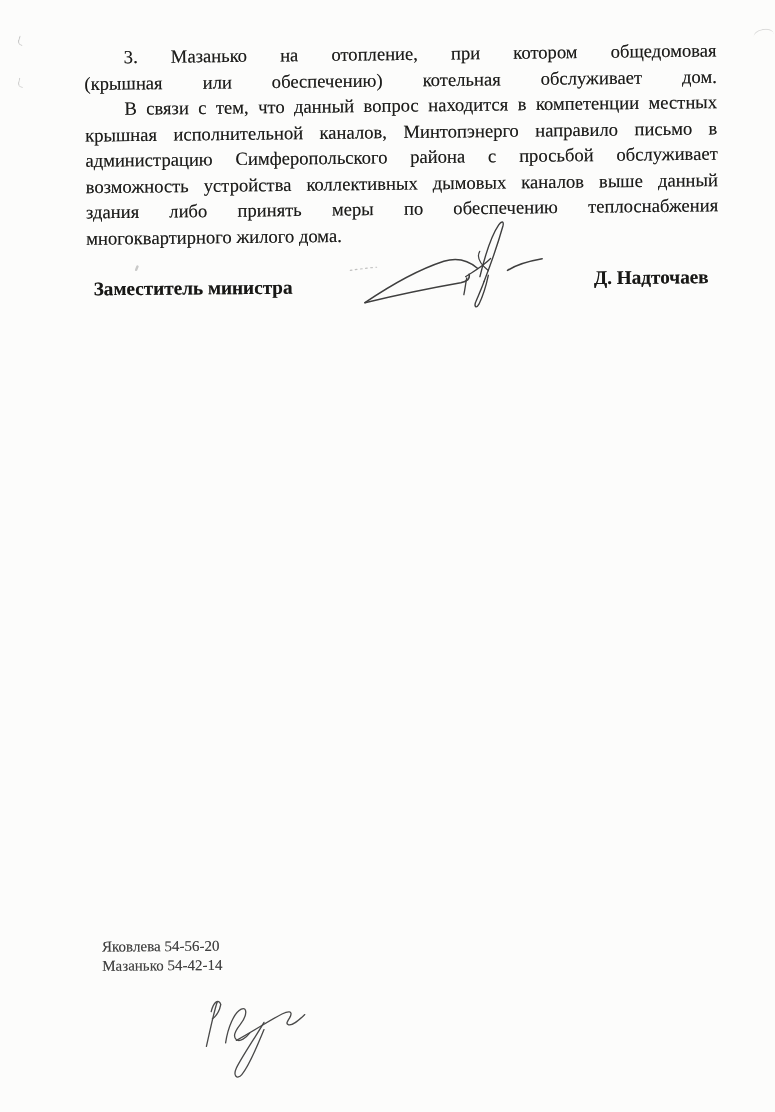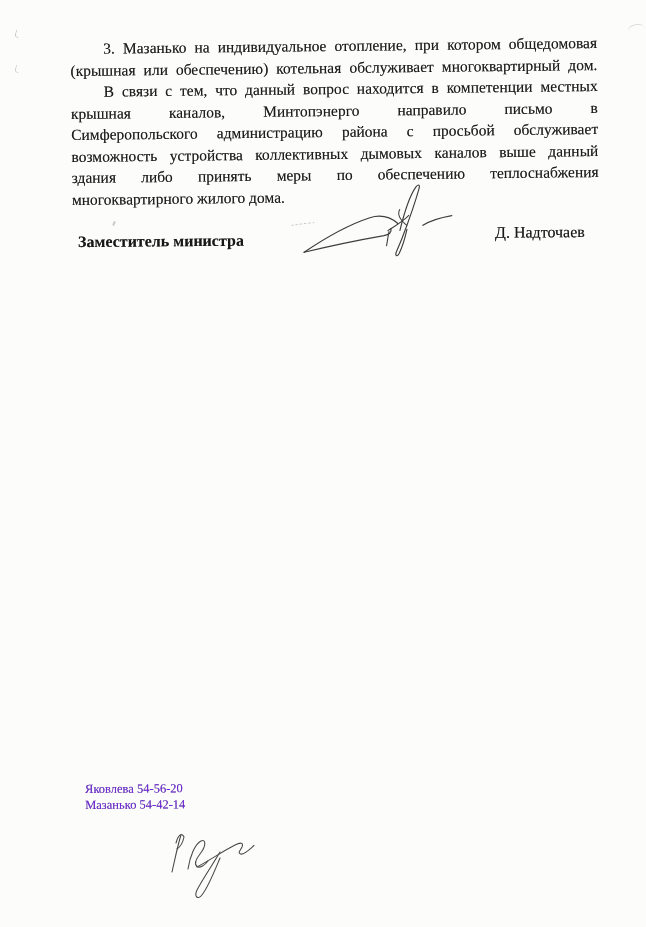--- a/index.html
+++ b/index.html
@@ -33,30 +33,30 @@
     transform:rotate(-0.45deg);transform-origin:80px 240px;
   }
   .sig-title{
     position:absolute;left:78px;top:233px;
     font-weight:700;font-size:16px;color:#181816;
     text-shadow:0 0 .5px rgba(30,30,28,.55);
     white-space:nowrap;
   }
   .sig-name{
     position:absolute;left:495px;top:227px;
-    font-weight:400;font-size:16px;color:#181816;
+    font-weight:700;font-size:16px;color:#181816;
     text-shadow:0 0 .5px rgba(30,30,28,.55);
     white-space:nowrap;
   }
   .sig-svg{position:absolute;left:290px;top:185px;}
   
   .footer{
     position:absolute;left:85px;top:782px;
     transform:rotate(-0.4deg);transform-origin:0 0;
-    font-size:12.5px;line-height:15.5px;color:#6d28d9;
+    font-size:12.5px;line-height:15.5px;color:#404040;
     text-shadow:0 0 .4px rgba(44,44,41,.5);
     white-space:nowrap;
   }
   .scribble-svg{position:absolute;left:150px;top:822px;}
   
   .speck{position:absolute;pointer-events:none;}
   .speck-a{left:15px;top:30px;width:4px;height:7px;
     border-left:1px solid rgba(125,125,125,.4);
     border-bottom:1px solid rgba(125,125,125,.3);
     transform:rotate(18deg);border-bottom-left-radius:4px;}
@@ -78,59 +78,58 @@
   <div class="speck speck-a"></div>
   <div class="speck speck-b"></div>
   <div class="speck speck-c"></div>
   <div class="speck speck-d"></div>
 
   <div class="para">
     <div class="jline indent">
         <span>3.</span>
         <span>Мазанько</span>
         <span>на</span>
-        <span>индивидуальное</span>
         <span>отопление,</span>
         <span>при</span>
         <span>котором</span>
         <span>общедомовая</span>
       </div>
     <div class="jline">
         <span>(крышная</span>
         <span>или</span>
         <span>обеспечению)</span>
         <span>котельная</span>
         <span>обслуживает</span>
-        <span>многоквартирный</span>
         <span>дом.</span>
       </div>
     <div class="jline indent">
         <span>В</span>
         <span>связи</span>
         <span>с</span>
         <span>тем,</span>
         <span>что</span>
         <span>данный</span>
         <span>вопрос</span>
         <span>находится</span>
         <span>в</span>
         <span>компетенции</span>
         <span>местных</span>
       </div>
     <div class="jline">
         <span>крышная</span>
+        <span>исполнительной</span>
         <span>каналов,</span>
         <span>Минтопэнерго</span>
         <span>направило</span>
         <span>письмо</span>
         <span>в</span>
       </div>
     <div class="jline">
+        <span>администрацию</span>
         <span>Симферопольского</span>
-        <span>администрацию</span>
         <span>района</span>
         <span>с</span>
         <span>просьбой</span>
         <span>обслуживает</span>
       </div>
     <div class="jline">
         <span>возможность</span>
         <span>устройства</span>
         <span>коллективных</span>
         <span>дымовых</span>

